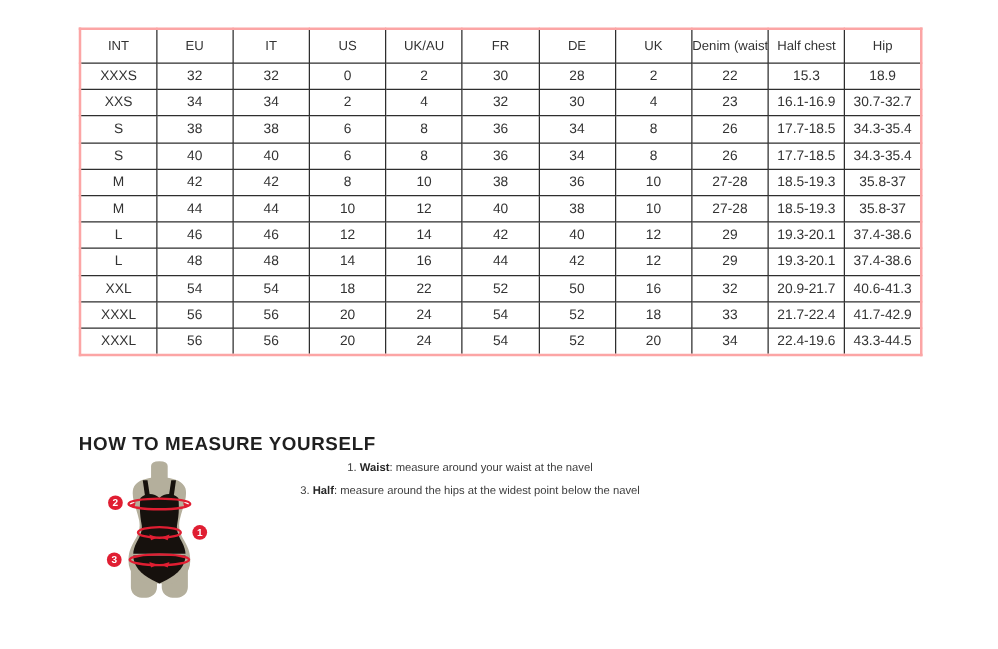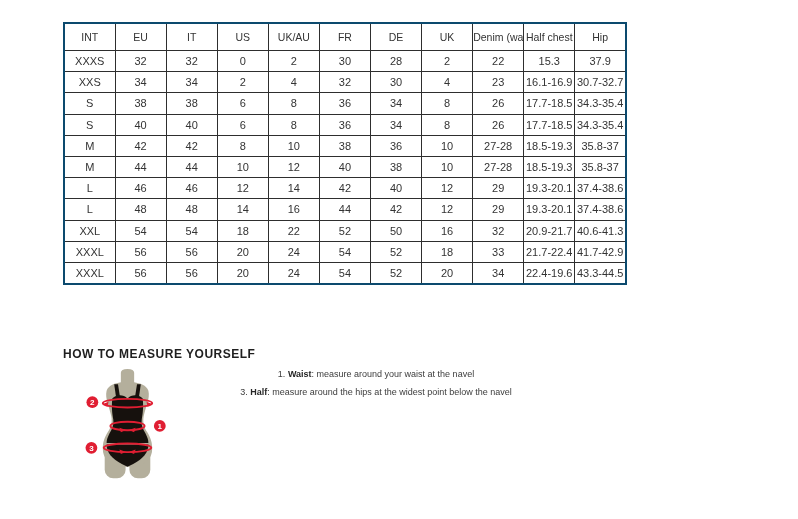--- a/index.html
+++ b/index.html
@@ -1,33 +1,33 @@
 <!DOCTYPE html>
 <html><head>
 <meta charset="utf-8">
 <style>
   html,body{margin:0;padding:0;}
   body{
     width:798px;height:519px;background:#ffffff;position:relative;
     font-family:"Liberation Sans", sans-serif;color:#333;overflow:hidden;
   }
   .size-table{
-    position:absolute;left:63px;top:22px;width:564px;
+    position:absolute;left:63px;top:22px;width:675px;
     border-collapse:collapse;table-layout:fixed;
-    font-size:11px;color:#333;border:2px solid #0c4a6e;
+    font-size:11px;color:#333;border:2px solid #fca5a5;
   }
   .size-table th,.size-table td{
     border:1px solid #2e2e2e;text-align:center;vertical-align:middle;
     padding:0;font-weight:400;overflow:hidden;white-space:nowrap;
   }
   .size-table thead th{height:26px;font-size:10.5px;}
   .size-table td{height:20.2px;}
   .measure-title{
     position:absolute;left:63px;top:347px;margin:0;
-    font-size:12px;font-weight:700;letter-spacing:.5px;color:#1f1f1f;
+    font-size:15px;font-weight:700;letter-spacing:.5px;color:#1f1f1f;
   }
   .illustration{position:absolute;left:80px;top:367px;}
   .steps{position:absolute;left:176px;top:369px;width:400px;text-align:center;}
   .step{font-size:9px;line-height:10px;color:#3c3c3c;margin-bottom:7.5px;}
   .step b{color:#262626;}
 </style>
 </head>
 <body>
 
 <table class="size-table">
@@ -51,21 +51,21 @@
         <td>XXXS</td>
         <td>32</td>
         <td>32</td>
         <td>0</td>
         <td>2</td>
         <td>30</td>
         <td>28</td>
         <td>2</td>
         <td>22</td>
         <td>15.3</td>
-        <td>37.9</td>
+        <td>18.9</td>
       </tr>
       <tr>
         <td>XXS</td>
         <td>34</td>
         <td>34</td>
         <td>2</td>
         <td>4</td>
         <td>32</td>
         <td>30</td>
         <td>4</td>

